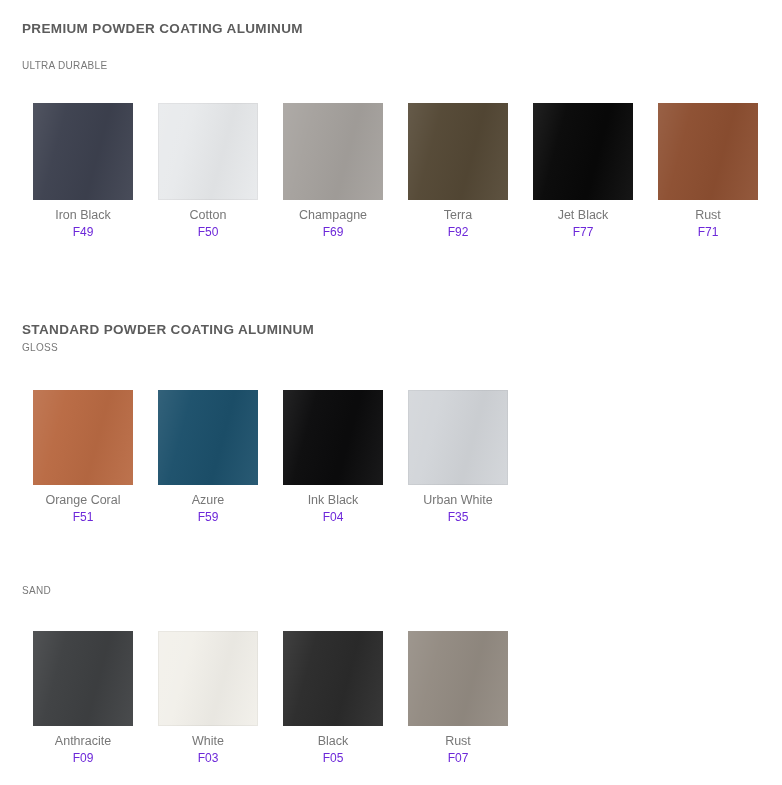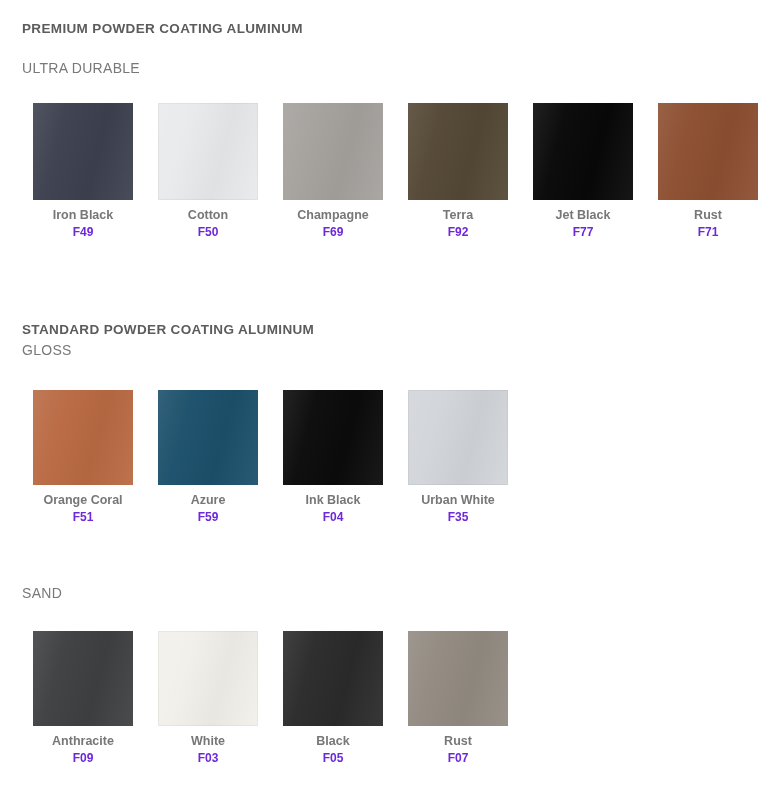--- a/index.html
+++ b/index.html
@@ -29,35 +29,34 @@
   .section-title {
     font-size: 13.5px;
     font-weight: bold;
     letter-spacing: 0.35px;
     color: #5c5c5c;
     margin: 0;
     padding: 0 0 0 22px;
     text-transform: uppercase;
   }
   .finish-title {
-    font-size: 14px;
+    font-size: 10px;
     font-weight: normal;
     letter-spacing: 0.3px;
     color: #787878;
     margin: 0;
     padding: 0 0 0 22px;
     text-transform: uppercase;
   }
 
   
   .swatch-row {
     display: flex;
     padding-left: 33px;
     box-sizing: border-box;
-    font-weight: bold;
   }
   .swatch-cell {
     width: 100px;
     margin-right: 25px;
     flex: 0 0 auto;
     text-align: center;
   }
   .swatch-cell.is-empty {
     visibility: hidden;
   }

